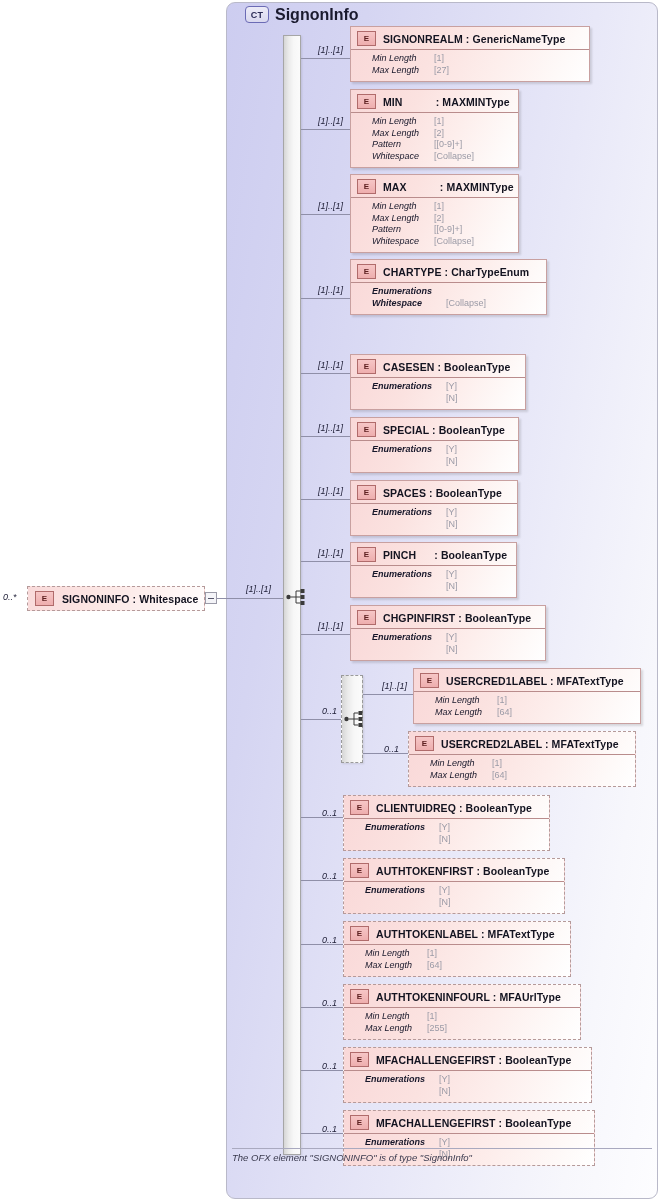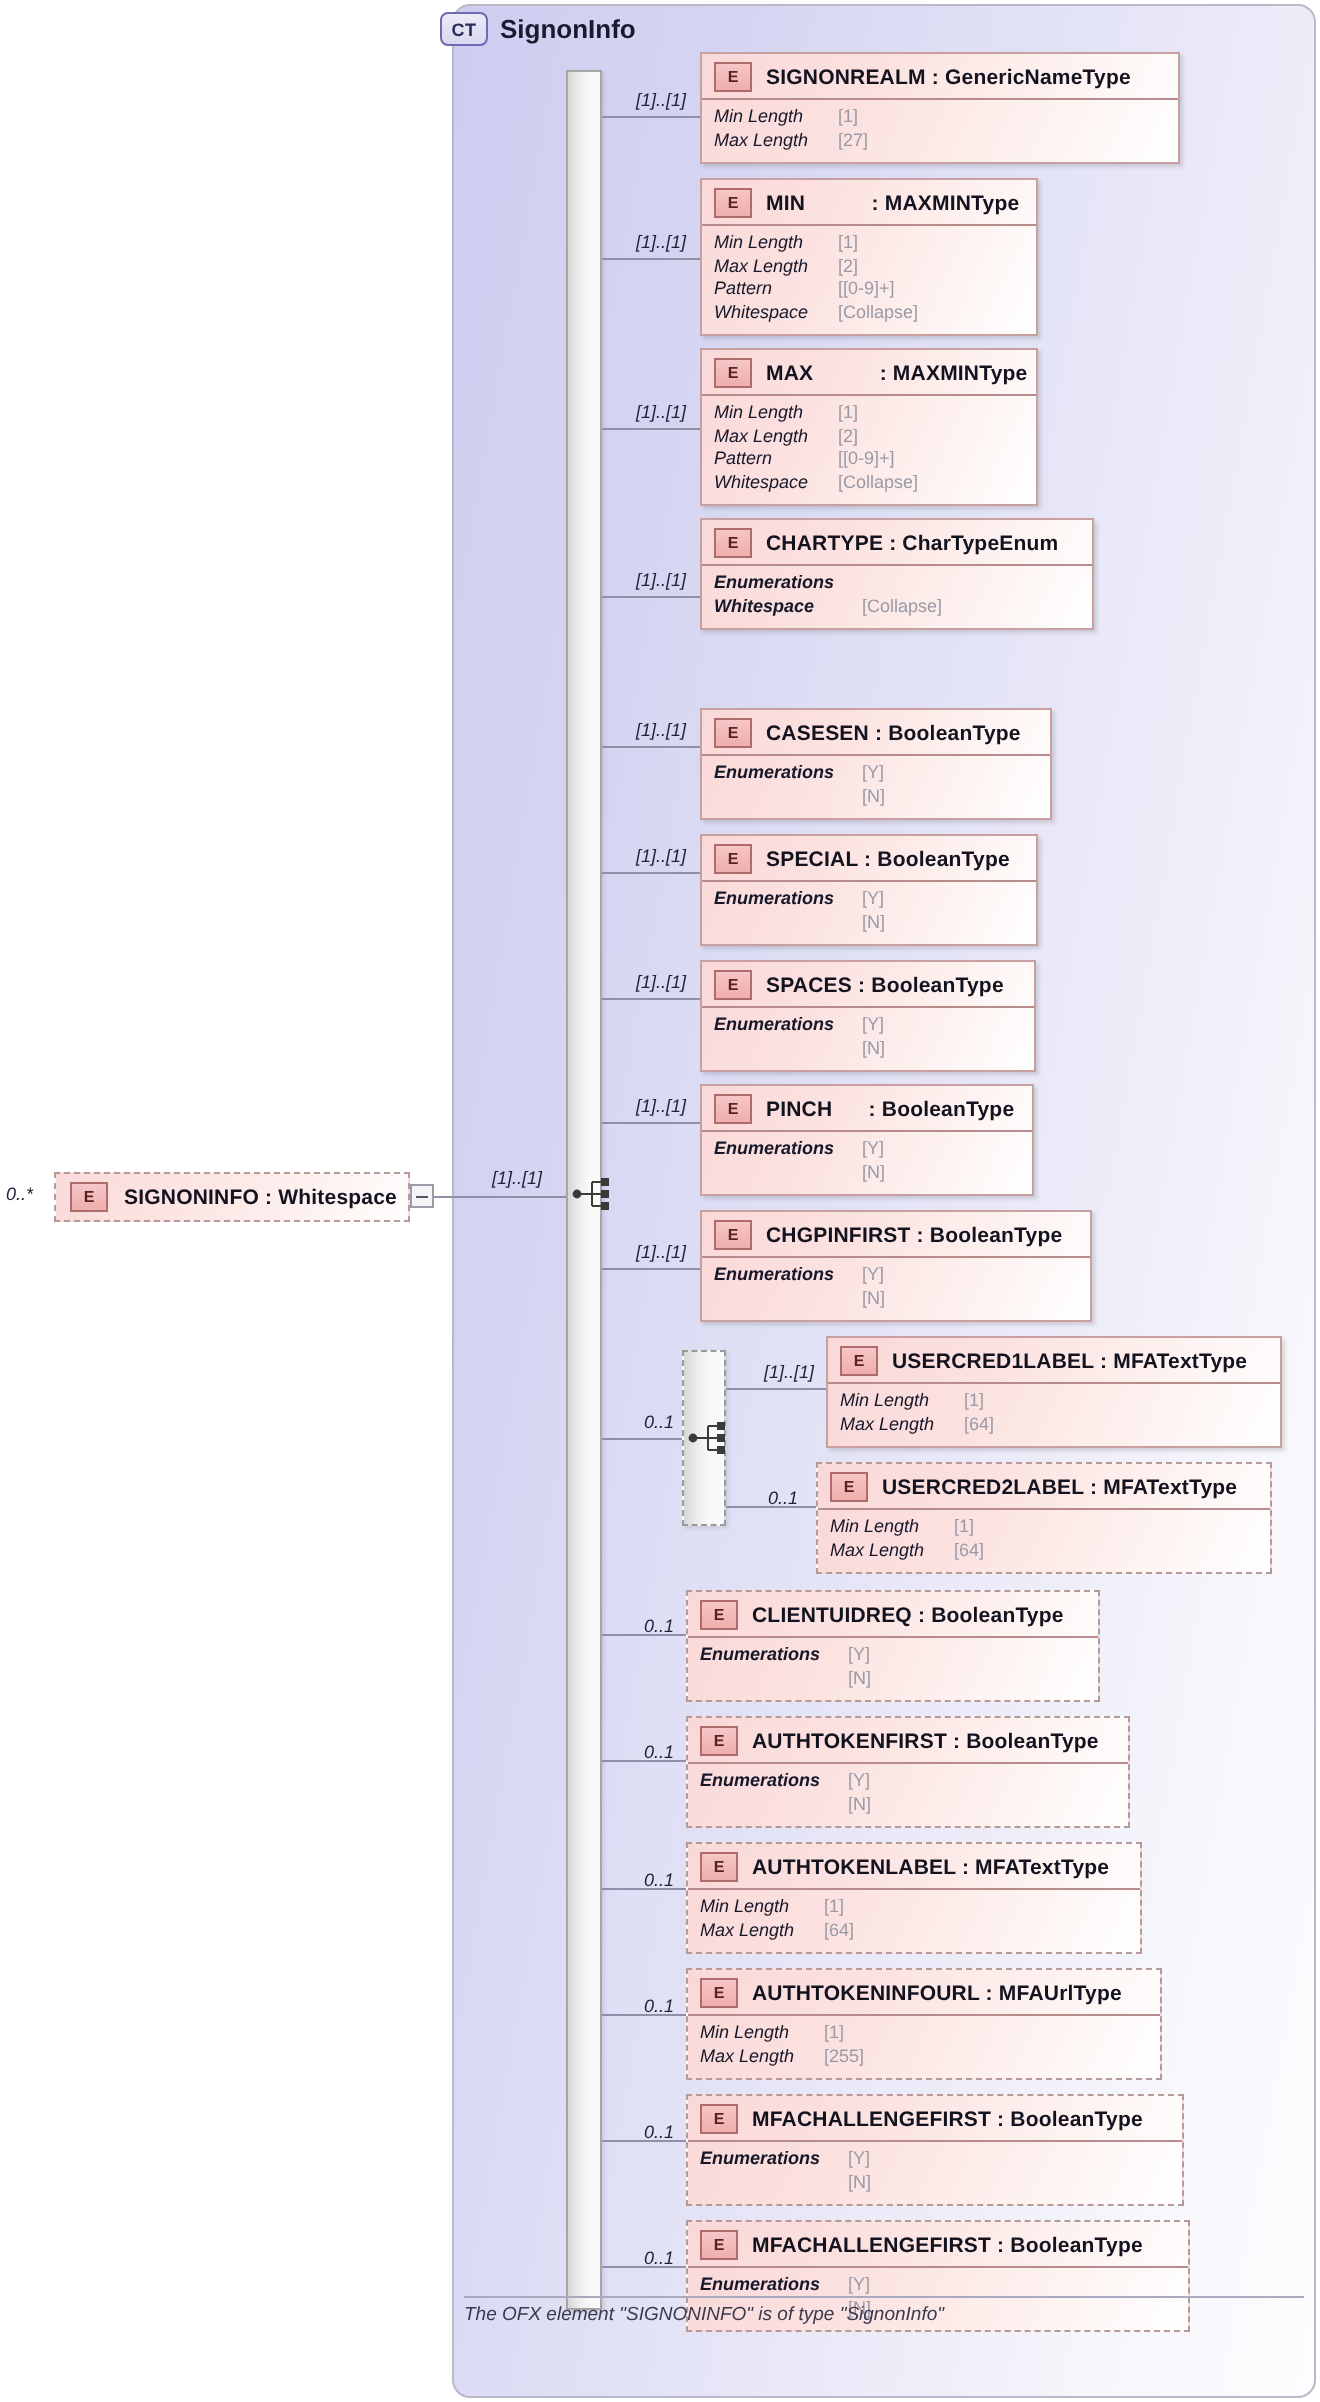--- a/index.html
+++ b/index.html
@@ -11,30 +11,30 @@
     overflow:hidden;
     -webkit-font-smoothing:antialiased;
   }
   
   #ct-panel{
     position:absolute;left:226px;top:2px;width:432px;height:1197px;
     border:1px solid #b9b9c9;border-radius:9px;
     background:linear-gradient(100deg,#cdcdf0 0%,#d5d5f2 22%,#e8e8f8 58%,#f7f7fc 85%,#fdfdff 100%);
     box-sizing:border-box;
   }
-  #ct-header{position:absolute;left:220px;top:6px;display:flex;align-items:center;gap:6px;}
+  #ct-header{position:absolute;left:245px;top:6px;display:flex;gap:6px;}
   .ct-badge{
     display:inline-flex;align-items:center;justify-content:center;
     width:22px;height:15px;
     border:1px solid #6b6bb5;border-radius:4px;
     background:linear-gradient(180deg,#ecebf7,#d9d8ef);
     font-size:9px;font-weight:bold;color:#2b2b56;letter-spacing:.3px;
     font-family:"Liberation Sans", sans-serif;
   }
-  .ct-title{font-size:13px;font-weight:bold;color:#1a1a2e;}
+  .ct-title{font-size:16px;font-weight:bold;color:#1a1a2e;}
 
   
   #ct-footer-rule{position:absolute;left:232px;top:1148px;width:420px;height:1px;background:#a9a9bf;}
   #ct-footer{
     position:absolute;left:232px;top:1152px;width:420px;
     font-size:9.5px;font-style:italic;color:#3a3a4e;white-space:nowrap;
   }
 
   
   .rail{
@@ -73,21 +73,21 @@
   .ebox.hasbody .head{border-bottom:1px solid #b98c8c;}
   .e-badge{
     display:inline-flex;align-items:center;justify-content:center;
     width:17px;height:13px;flex:none;
     border:1px solid #b06b6b;
     background:linear-gradient(180deg,#f6c6c6,#eeaeae);
     font-size:8px;font-weight:bold;color:#5d2020;
     font-family:"Liberation Sans", sans-serif;
   }
   .e-name{font-size:10.5px;font-weight:bold;color:#131320;white-space:pre;letter-spacing:.1px;}
-  .ebox .body{padding:3px 6px 5px 6px;}
+  .ebox .body{padding:3px 6px 5px 6px;margin-left:15px;}
   .facet{display:flex;line-height:11.5px;}
   .facet .fk{
     width:62px;flex:none;font-size:9px;font-style:italic;color:#17172a;
     white-space:nowrap;
   }
   .facet .fv{font-size:9px;color:#9a9aa6;white-space:pre;}
   .facet .fv.multi{white-space:pre-line;}
   .facet.wide .fk{width:74px;font-weight:bold;}
 
   

